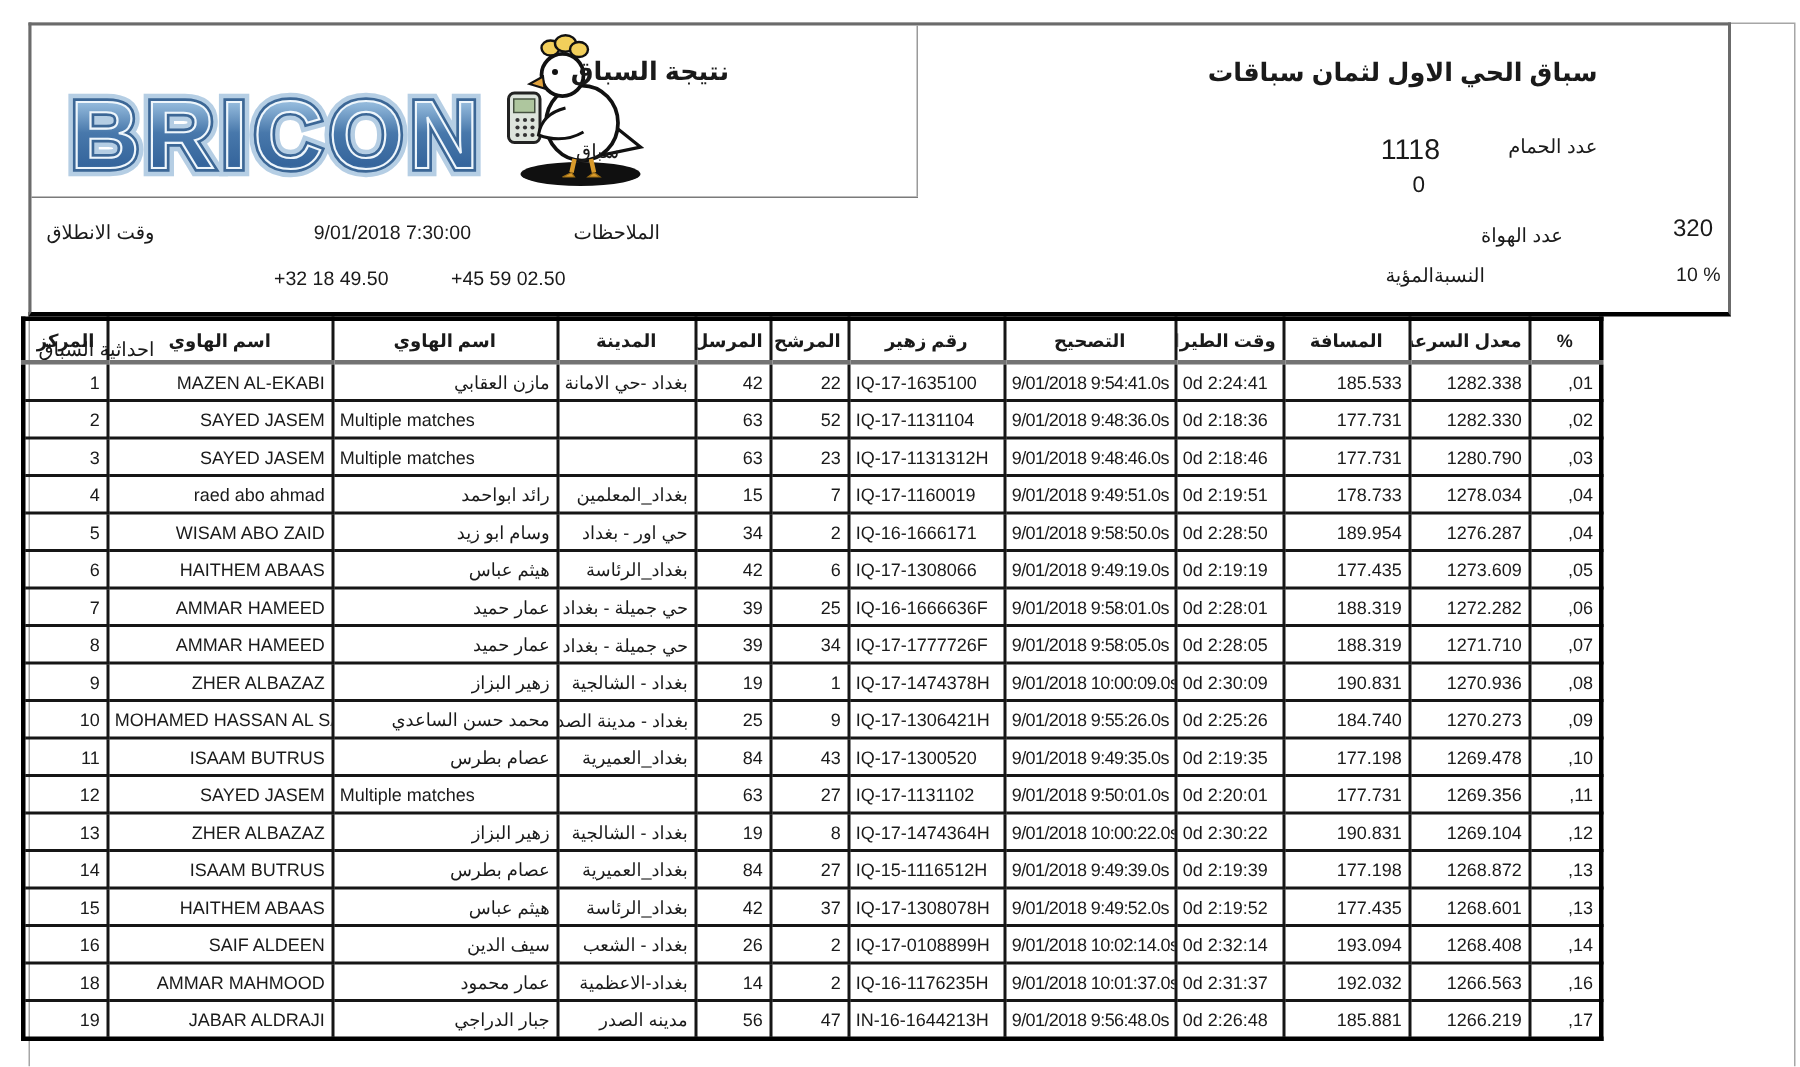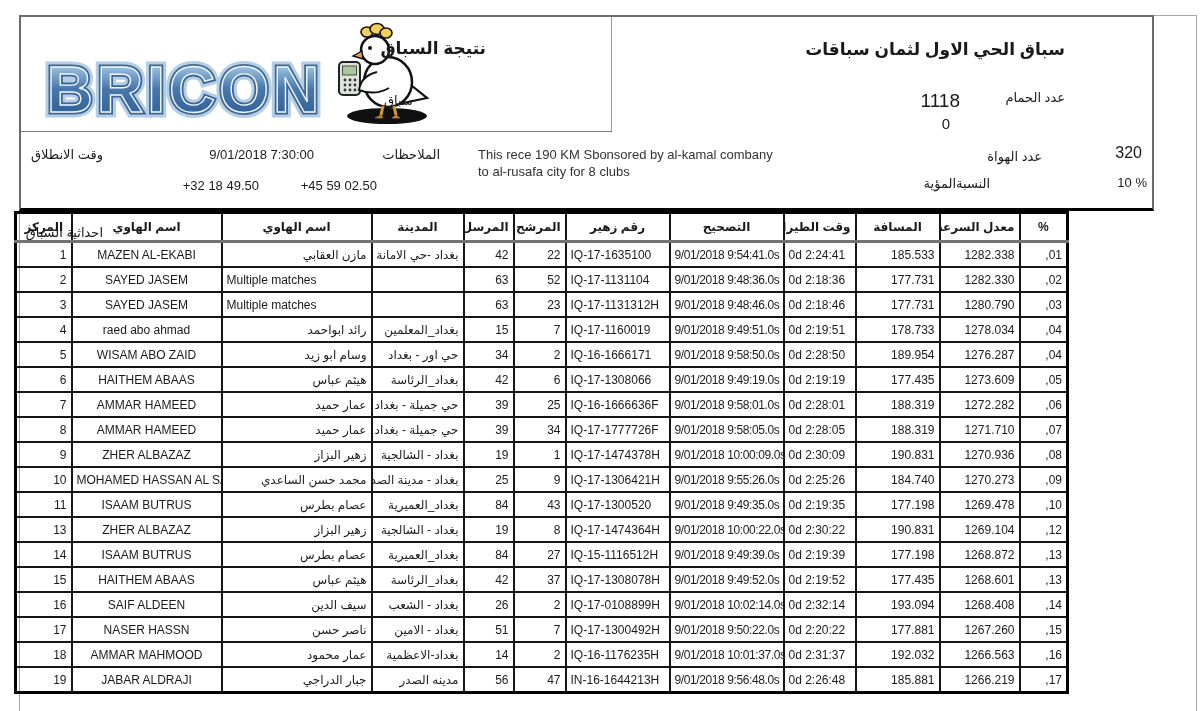--- a/index.html
+++ b/index.html
@@ -31,21 +31,21 @@
   #fanciers-value{left:1078px;top:144px;width:64px;text-align:right;font-size:16px;}
   #percent-label{left:898px;top:176px;width:92px;text-align:right;}
   #percent-value{left:1078px;top:175px;width:69px;text-align:right;font-size:13px;}
   
   #results-table{position:absolute;left:14px;top:211px;width:1052px;border-collapse:collapse;
                  table-layout:fixed;border:3px solid #000;}
   #results-table th,#results-table td{border:2px solid #161616;padding:0 4px;font-size:12px;
                  overflow:hidden;white-space:nowrap;vertical-align:middle;height:23px;line-height:14px;}
   #results-table th{height:26px;font-weight:bold;text-align:center;direction:rtl;border-bottom:3px solid #737373;}
   td.c0,td.c4,td.c5,td.c9,td.c10,td.c11{text-align:right;}
-  td.c1{text-align:center;white-space:normal;}
+  td.c1{text-align:right;white-space:normal;}
   td.c2.ar{direction:rtl;text-align:right;padding-right:22px;font-size:11.5px;}
   td.c2.ltr{text-align:left;}
   td.c3{direction:rtl;text-align:right;padding-right:6px;font-size:11.5px;}
   td.c6,td.c8{text-align:left;}
   td.c7{text-align:left;font-size:11px;letter-spacing:-0.4px;}
 </style>
 </head>
 <body>
 
 <div id="page">
@@ -107,24 +107,20 @@
   <div class="abs" id="pigeons-second">0</div>
 
   <div class="abs ar-label" id="release-label">وقت الانطلاق</div>
   <div class="abs" id="release-value">9/01/2018 7:30:00</div>
 
   <div class="abs ar-label" id="coords-label">احداثية السباق</div>
   <div class="abs" id="coord-lat">+32 18 49.50</div>
   <div class="abs" id="coord-lon">+45 59 02.50</div>
 
   <div class="abs ar-label" id="notes-label">الملاحظات</div>
-  <div class="abs" id="notes-text">
-    <div>This rece 190 KM Sbonsored by al-kamal combany</div>
-    <div>to al-rusafa city for 8 clubs</div>
-  </div>
 
   <div class="abs ar-label" id="fanciers-label">عدد الهواة</div>
   <div class="abs" id="fanciers-value">320</div>
   <div class="abs ar-label" id="percent-label">النسبةالمؤية</div>
   <div class="abs" id="percent-value">10 %</div>
 
   <table id="results-table">
     <colgroup>
         <col style="width: 56px;">
         <col style="width: 150px;">
@@ -304,20 +300,34 @@
           <td class="c4">84</td>
           <td class="c5">43</td>
           <td class="c6">IQ-17-1300520</td>
           <td class="c7">9/01/2018 9:49:35.0s</td>
           <td class="c8">0d 2:19:35</td>
           <td class="c9">177.198</td>
           <td class="c10">1269.478</td>
           <td class="c11">,10</td>
         </tr>
         <tr>
+          <td class="c0">12</td>
+          <td class="c1">SAYED JASEM</td>
+          <td class="c2 ltr">Multiple matches</td>
+          <td class="c3"></td>
+          <td class="c4">63</td>
+          <td class="c5">27</td>
+          <td class="c6">IQ-17-1131102</td>
+          <td class="c7">9/01/2018 9:50:01.0s</td>
+          <td class="c8">0d 2:20:01</td>
+          <td class="c9">177.731</td>
+          <td class="c10">1269.356</td>
+          <td class="c11">,11</td>
+        </tr>
+        <tr>
           <td class="c0">13</td>
           <td class="c1">ZHER ALBAZAZ</td>
           <td class="c2 ar">زهير البزاز</td>
           <td class="c3">بغداد - الشالجية</td>
           <td class="c4">19</td>
           <td class="c5">8</td>
           <td class="c6">IQ-17-1474364H</td>
           <td class="c7">9/01/2018 10:00:22.0s</td>
           <td class="c8">0d 2:30:22</td>
           <td class="c9">190.831</td>
@@ -360,34 +370,20 @@
           <td class="c4">26</td>
           <td class="c5">2</td>
           <td class="c6">IQ-17-0108899H</td>
           <td class="c7">9/01/2018 10:02:14.0s</td>
           <td class="c8">0d 2:32:14</td>
           <td class="c9">193.094</td>
           <td class="c10">1268.408</td>
           <td class="c11">,14</td>
         </tr>
         <tr>
-          <td class="c0">17</td>
-          <td class="c1">NASER HASSN</td>
-          <td class="c2 ar">ناصر حسن</td>
-          <td class="c3">بغداد - الامين</td>
-          <td class="c4">51</td>
-          <td class="c5">7</td>
-          <td class="c6">IQ-17-1300492H</td>
-          <td class="c7">9/01/2018 9:50:22.0s</td>
-          <td class="c8">0d 2:20:22</td>
-          <td class="c9">177.881</td>
-          <td class="c10">1267.260</td>
-          <td class="c11">,15</td>
-        </tr>
-        <tr>
           <td class="c0">18</td>
           <td class="c1">AMMAR MAHMOOD</td>
           <td class="c2 ar">عمار محمود</td>
           <td class="c3">بغداد-الاعظمية</td>
           <td class="c4">14</td>
           <td class="c5">2</td>
           <td class="c6">IQ-16-1176235H</td>
           <td class="c7">9/01/2018 10:01:37.0s</td>
           <td class="c8">0d 2:31:37</td>
           <td class="c9">192.032</td>

